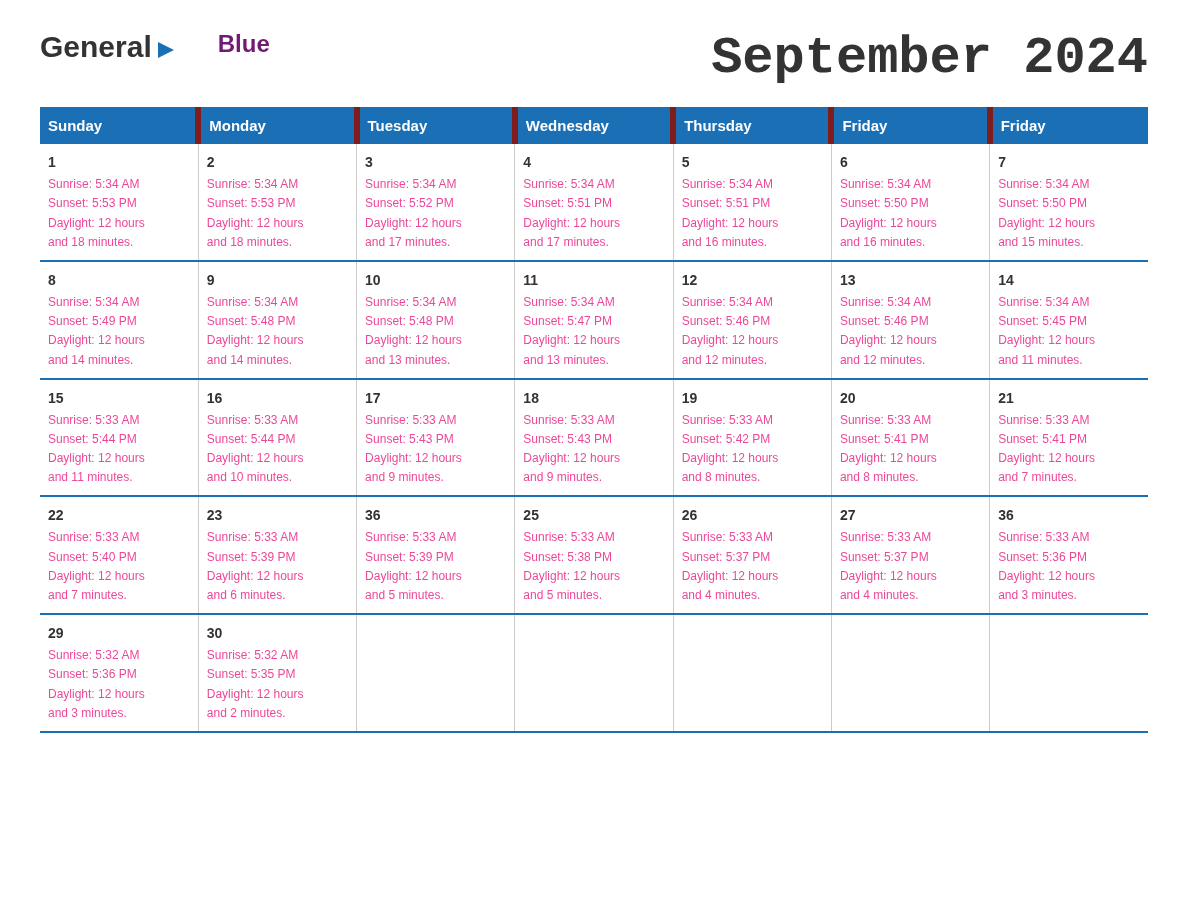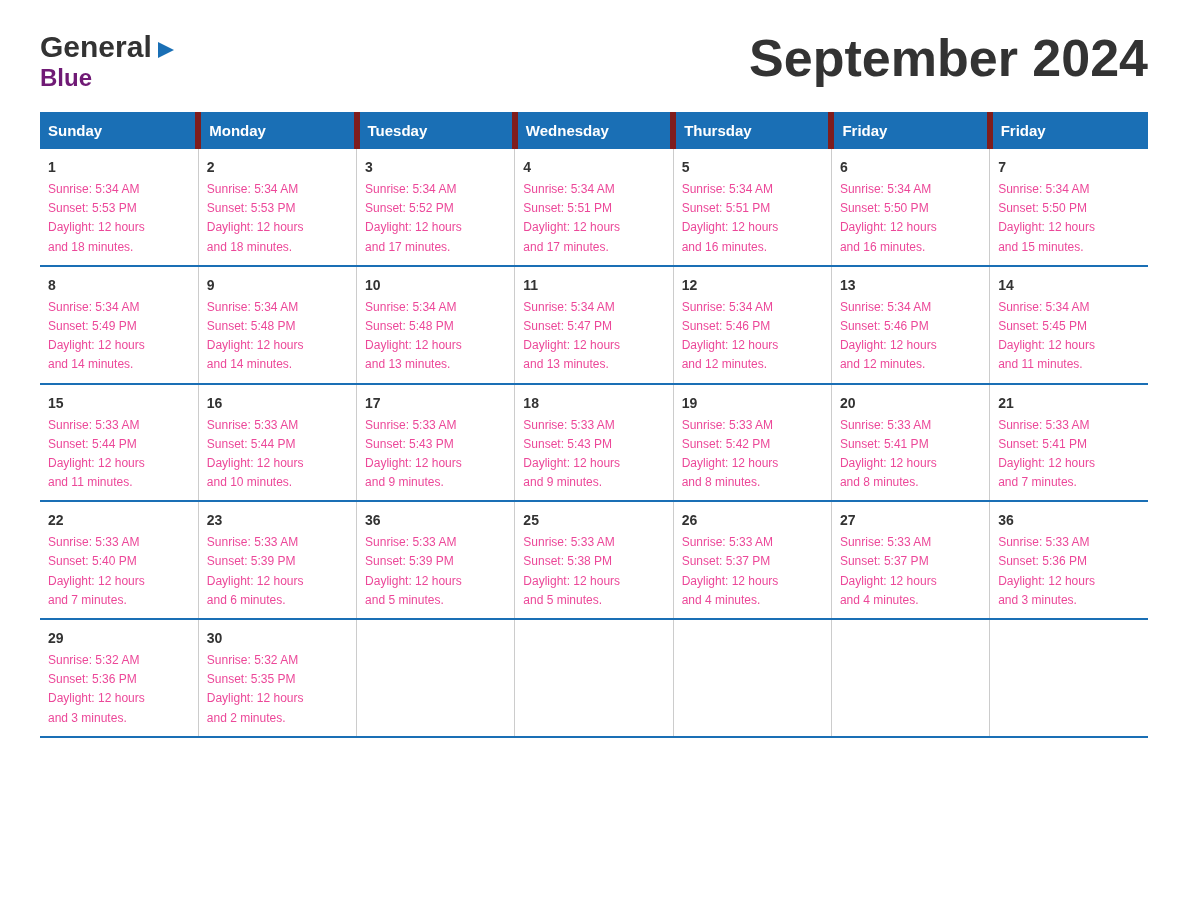--- a/index.html
+++ b/index.html
@@ -11,25 +11,27 @@
       min-height: 918px;
     }
     .header {
       display: flex;
       justify-content: space-between;
       align-items: flex-start;
       margin-bottom: 20px;
     }
     .logo {
       display: flex;
-      flex-direction: column;
+      flex-direction: row;
       align-items: flex-start;
+      gap: 42px;
     }
     .title-section {
       text-align: right;
+      font-family: Liberation Mono, monospace;
     }
     .month-title {
       font-size: 52px;
       font-weight: bold;
       color: #333;
       line-height: 1.1;
     }
     .subtitle {
       font-size: 18px;
       color: #555;

